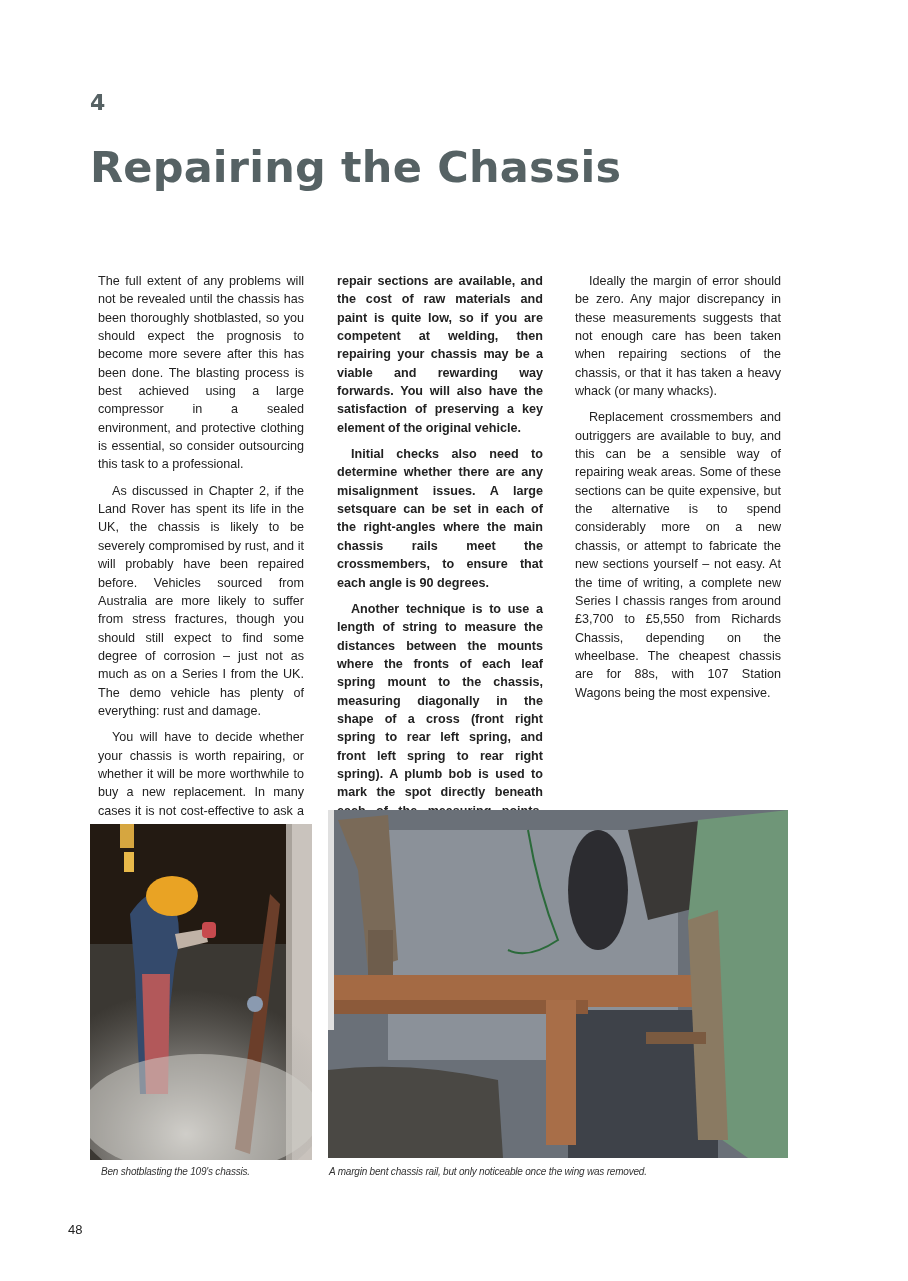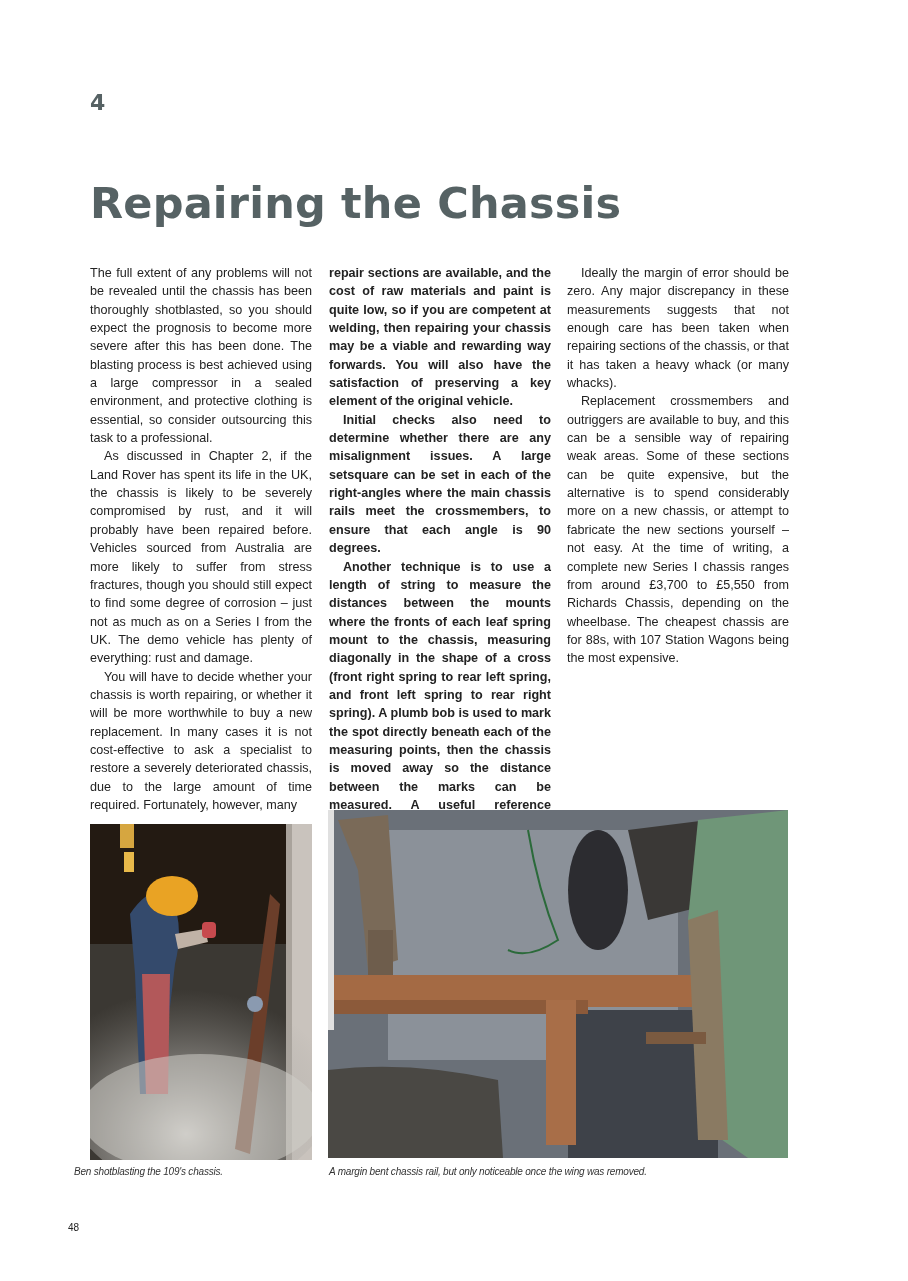--- a/index.html
+++ b/index.html
@@ -5,50 +5,50 @@
   html, body { margin: 0; padding: 0; background: #ffffff; }
   body { width: 908px; height: 1281px; position: relative; overflow: hidden; }
   .chapter-num {
     position: absolute; left: 90px; top: 90px;
     font-family: "DejaVu Sans", sans-serif; font-weight: bold;
     font-size: 22px; color: #566264;
   }
   .chapter-title {
     position: absolute; left: 90px; top: 142px;
     font-family: "DejaVu Sans", sans-serif; font-weight: bold;
-    font-size: 43px; letter-spacing: 0.2px; color: #566264; white-space: nowrap; margin-top: 36px;
+    font-size: 43px; letter-spacing: 0.2px; color: #566264; white-space: nowrap;
   }
   .col {
     position: absolute; top: 264px; width: 222px;
     font-family: "Liberation Sans", sans-serif; font-size: 12.6px;
     line-height: 18.35px; color: #222222; text-align: justify;
     hyphens: none;
   }
-  .col p { margin: 0; }
+  .col p { margin: 8px; }
   .col p.indent { text-indent: 14px; }
   .col1 { left: 90px; }
   .col2 { left: 329px; font-weight: bold; }
   .col3 { left: 567px; }
   .photo {
     position: absolute; overflow: hidden;
   }
   .photo1 { left: 90px; top: 824px; width: 222px; height: 336px;
     background: linear-gradient(180deg, #1c140c 0%, #2e261e 30%, #6e6e6c 65%, #b8b6b2 100%); }
   .photo2 { left: 328px; top: 810px; width: 460px; height: 348px;
     background: #5d6166; }
   .caption {
     position: absolute; top: 1166px;
     font-family: "Liberation Sans", sans-serif; font-style: italic;
     font-size: 10px; color: #333333; white-space: nowrap; letter-spacing: -0.2px;
   }
-  .cap1 { left: 74px; }
+  .cap1 { left: 101px; }
   .cap2 { left: 329px; }
   .page-num {
     position: absolute; left: 68px; top: 1222px;
-    font-family: "Liberation Sans", sans-serif; font-size: 10px; color: #222; text-align: right;
+    font-family: "Liberation Sans", sans-serif; font-size: 13px; color: #222; text-align: right;
   }
 </style>
 </head>
 <body>
 
 <div class="chapter-num">4</div>
 <div class="chapter-title">Repairing the Chassis</div>
 
 <div class="col col1">
   <p>The full extent of any problems will not be revealed until the chassis has been thoroughly shotblasted, so you should expect the prognosis to become more severe after this has been done. The blasting process is best achieved using a large compressor in a sealed environment, and protective clothing is essential, so consider outsourcing this task to a professional.</p>

